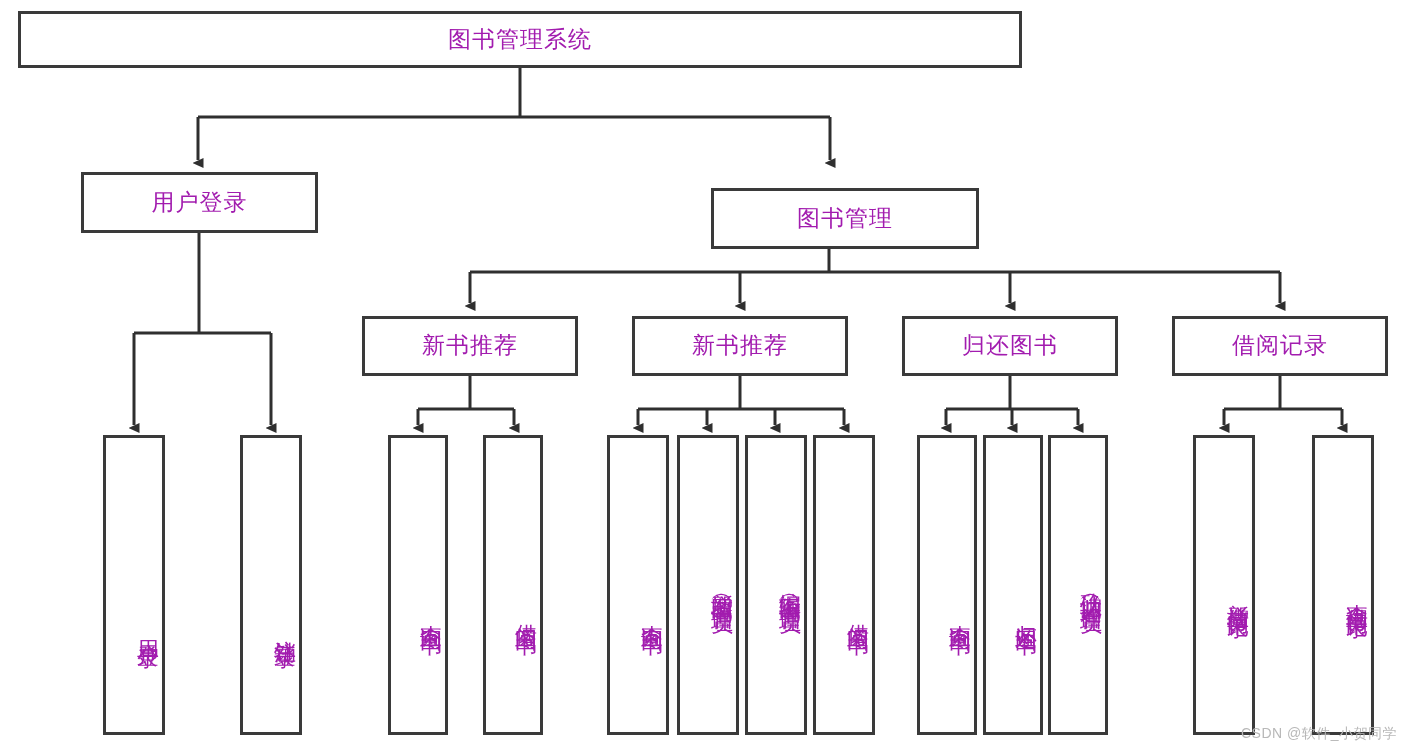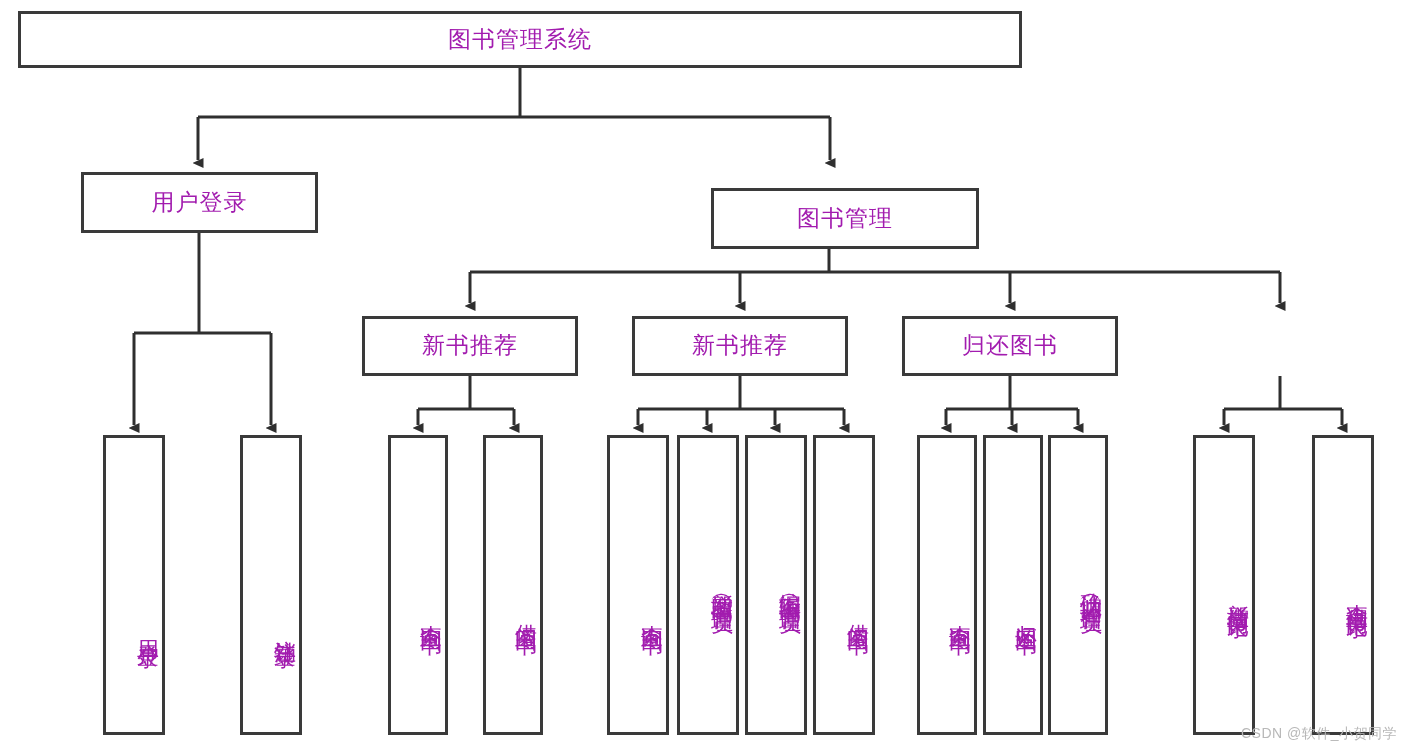--- a/index.html
+++ b/index.html
@@ -154,20 +154,23 @@
   </div>
 
   <div class="node horiz" style="left:632px; top:316px; width:216px; height:60px;">
     <span>新书推荐</span>
   </div>
 
   <div class="node horiz" style="left:902px; top:316px; width:216px; height:60px;">
     <span>归还图书</span>
   </div>
 
+  <div class="node horiz" style="left:1172px; top:316px; width:216px; height:60px;">
+    <span>借阅记录</span>
+  </div>
 
   <div class="node vert pad-top-lg" style="left:103px; top:435px; width:62px; height:300px;">
     <span class="vlabel">用户登录</span>
   </div>
 
   <div class="node vert pad-top-lg" style="left:240px; top:435px; width:62px; height:300px;">
     <span class="vlabel">注销登录</span>
   </div>
 
   <div class="node vert pad-top-md" style="left:388px; top:435px; width:60px; height:300px;">

